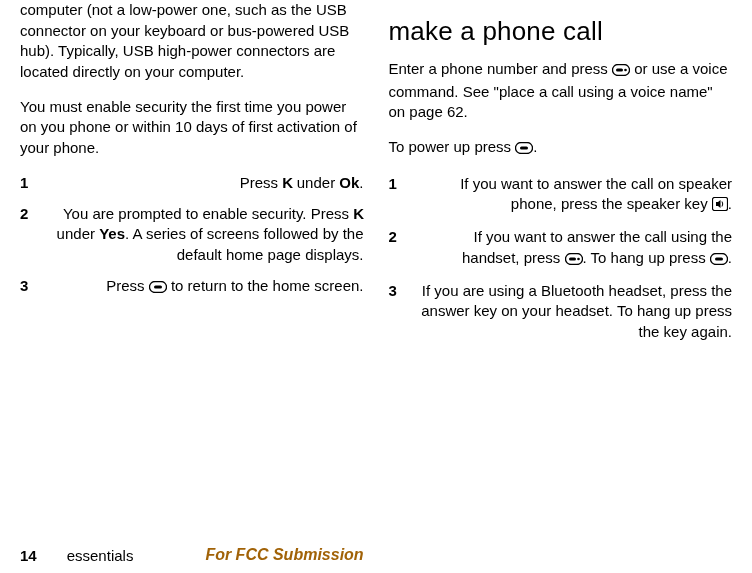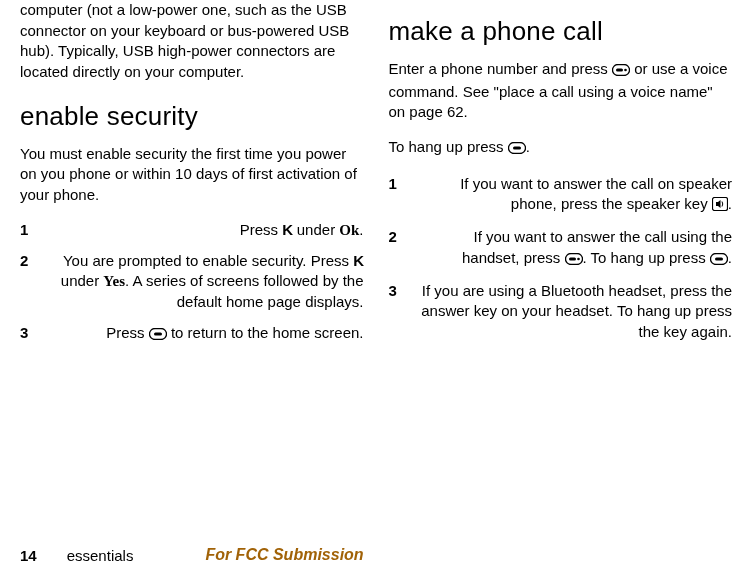--- a/index.html
+++ b/index.html
@@ -51,21 +51,21 @@
   top: 0;
   font-weight: 700;
   font-size: 15px;
 }
 .softkey {
   font-family: "Arial Narrow", Arial, sans-serif;
   letter-spacing: -0.5px;
   font-weight: 700;
 }
 .bold-label {
-  font-family: Liberation Serif, serif;
+  font-family: Liberation Sans, sans-serif;
   font-weight: 700;
 }
 .key-icon {
   display: inline-block;
   vertical-align: -2px;
 }
 .footer {
   position: absolute;
   left: 0;
   right: 0;
@@ -91,21 +91,20 @@
   font-style: italic;
 }
 </style>
 </head>
 <body>
 
 <div class="page">
   <div class="col">
     <p class="body-text">computer (not a low-power one, such as the USB connector on your keyboard or bus-powered USB hub). Typically, USB high-power connectors are located directly on your computer.</p>
 
-    <h2 class="section">enable security</h2>
 
     <p class="body-text">You must enable security the first time you power on you phone or within 10 days of first activation of your phone.</p>
 
     <ol class="steps">
       <li>
         <span>Press </span><span class="softkey">K</span><span> under </span><span class="bold-label">Ok</span><span>.</span>
       </li>
       <li>
         <span>You are prompted to enable security. Press </span><span class="softkey">K</span><span> under </span><span class="bold-label">Yes</span><span>. A series of screens followed by the default home page displays.</span>
       </li>
@@ -123,21 +122,21 @@
 
     <p class="body-text">
       <span>Enter a phone number and press </span><span class="key-icon"><svg width="18" height="12" viewBox="0 0 18 12">
             <rect x="0.5" y="0.5" width="17" height="11" rx="5.5" fill="none" stroke="#000" stroke-width="1.3"></rect>
             <rect x="4" y="4.5" width="7" height="3" rx="1.5" fill="#000"></rect>
             <circle cx="13.5" cy="6" r="1.3" fill="#000"></circle>
           </svg></span><span> or use a voice command. See "place a call using a voice name" on page 62.</span>
     </p>
 
     <p class="body-text">
-      <span>To hang up press </span><span class="key-icon"><svg width="18" height="12" viewBox="0 0 18 12">
+      <span>To power up press </span><span class="key-icon"><svg width="18" height="12" viewBox="0 0 18 12">
             <rect x="0.5" y="0.5" width="17" height="11" rx="5.5" fill="none" stroke="#000" stroke-width="1.3"></rect>
             <rect x="5" y="4.5" width="8" height="3" rx="1.5" fill="#000"></rect>
           </svg></span><span>.</span>
     </p>
 
 
     <ol class="steps">
       <li>
         <span>If you want to answer the call on speaker phone, press the speaker key </span><span class="key-icon"><svg width="16" height="14" viewBox="0 0 16 14">
               <rect x="0.5" y="0.5" width="15" height="13" rx="2" fill="none" stroke="#000" stroke-width="1.2"></rect>

